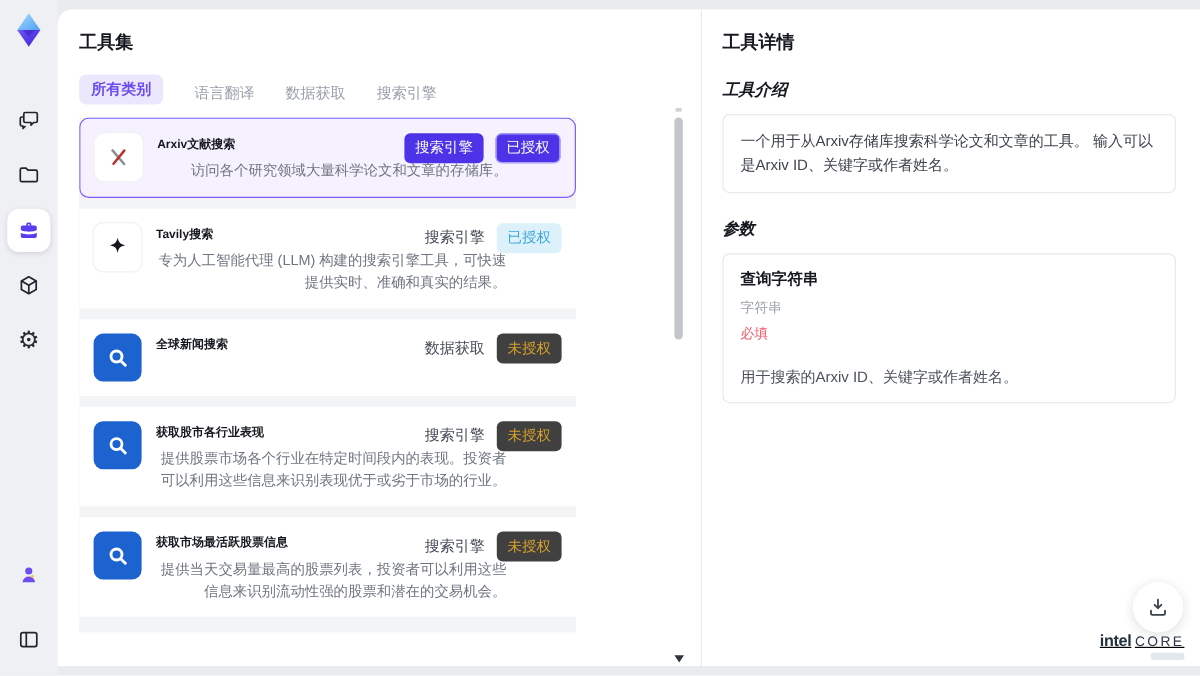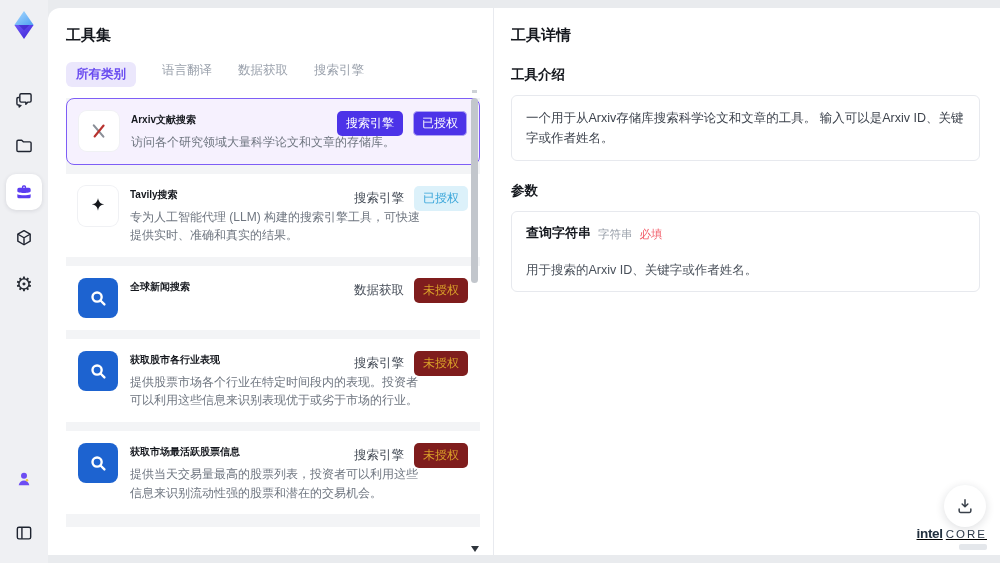--- a/index.html
+++ b/index.html
@@ -16,56 +16,56 @@
   .rail-btn.first { margin-top:42px; }
   .rail-btn + .rail-btn { margin-top:10px; }
   .rail-btn.active { background:#ffffff; box-shadow:0 1px 4px rgba(30,30,60,.12); }
   .rail-gear { font-size:20px; line-height:1; color:#272c34; }
   .rail-bottom { margin-top:auto; display:flex; flex-direction:column; align-items:center; gap:8px; }
 
   
   .content { flex:1; margin:8px 0; background:#ffffff; border-radius:12px 0 0 0; display:flex; overflow:hidden; }
 
   
-  .list-pane { width:446px; flex-shrink:0; border-right:1px solid #e8eaef; position:relative; padding:18px 0 0 18px; }
+  .list-pane { width:537px; flex-shrink:0; border-right:1px solid #e8eaef; position:relative; padding:18px 0 0 18px; }
   .pane-title { font-size:15px; font-weight:700; color:#15181e; }
-  .tabs { display:flex; align-items:flex-start; gap:26px; margin:17px 0 11px; font-size:12.5px; }
+  .tabs { display:flex; align-items:flex-end; gap:26px; margin:17px 0 11px; font-size:12.5px; }
   .tab { color:#9aa1ac; cursor:pointer; white-space:nowrap; }
   .tab.active { background:#ebe7fc; color:#6a4cf0; padding:4px 10px; border-radius:6px; font-weight:600; }
 
   .cards { width:414px; height:429px; overflow:hidden; background:#f3f4f6; }
   .card { position:relative; background:#ffffff; padding:12px; display:flex; gap:12px; margin-bottom:9px; cursor:pointer; }
   .card.selected { border:1.5px solid #7e5ef6; background:#f6f1fe; border-radius:8px; }
   .tool-icon { width:40px; height:40px; border-radius:8px; flex-shrink:0; display:flex; align-items:center; justify-content:center; background:#ffffff; box-shadow:0 0 0 1px #f0f1f4; }
   .tool-icon.blue { background:#1d63d0; box-shadow:none; }
   .tool-icon svg { width:22px; height:22px; }
   .card-text { width:292px; }
   .card-name { font-size:10px; font-weight:700; color:#15181e; margin:2px 0 6px; }
-  .card-desc { font-size:12px; line-height:1.55; color:#6f7680; }
+  .card-desc { font-size:12px; line-height:1.55; color:#6f7680;text-align:right; }
   .badges { position:absolute; top:12px; right:12px; display:flex; gap:10px; align-items:center; }
   .cat-solid, .status-solid { background:#4c33e8; color:#fff; font-size:12px; padding:4px 9px; border-radius:5px; }
   .status-solid { box-shadow:0 0 0 1px rgba(255,255,255,.55) inset; }
   .cat-text { font-size:12.5px; color:#454c57; }
   .pill { font-size:12px; padding:4px 9px; border-radius:5px; }
   .pill.blue { background:#dcf1fa; color:#3aa6da; }
-  .pill.amber { background:#7f1d1d; color:#d9a029; }
+  .pill.amber { background:#404040; color:#d9a029; }
 
   
   .vscroll { position:absolute; top:80px; bottom:3px; right:15px; width:7px; }
   .vscroll .dash { position:absolute; top:2px; left:1px; width:5px; height:3px; background:#cdd1d6; }
   .vscroll .thumb { position:absolute; top:10px; left:0; width:7px; height:185px; background:#c2c6cc; border-radius:4px; cursor:pointer; }
   .vscroll .down { position:absolute; bottom:0; left:0; width:0; height:0; border-left:4px solid transparent; border-right:4px solid transparent; border-top:6px solid #2f353d; cursor:pointer; }
 
   
   .detail-pane { flex:1; padding:18px 20px 0 17px; position:relative; background:#fff; }
   .detail-title { font-size:15px; font-weight:700; color:#15181e; }
-  .section-h { font-size:13.5px; font-weight:700; color:#15181e; margin:21px 0 11px; }
+  .section-h { font-size:13.5px; font-weight:700; color:#15181e; margin:21px 0 11px;font-style:italic; }
   .info-box { border:1px solid #e7e9ee; border-radius:6px; padding:12px 14px; background:#fff; }
   .intro-text { font-size:12.5px; color:#3d434d; line-height:1.6; }
-  .param-head { display:flex; align-items:flex-end; gap:7px; }
+  .param-head { display:flex; align-items:flex-start; gap:7px;flex-direction:column; }
   .param-name { font-size:13px; font-weight:700; color:#15181e; }
   .param-type { font-size:11.5px; color:#9aa1ab; }
   .param-req { font-size:11.5px; color:#f25c68; }
   .param-desc { margin-top:20px; font-size:12.5px; color:#4a515b; }
 
   
   .fab { position:absolute; right:14px; bottom:28px; width:42px; height:42px; border-radius:50%; background:#fff; box-shadow:0 2px 10px rgba(20,25,40,.14); display:flex; align-items:center; justify-content:center; cursor:pointer; }
   .fab svg { width:20px; height:20px; }
   .brand { position:absolute; right:13px; bottom:5px; text-align:right; line-height:1.1; }
   .brand-row { display:flex; align-items:baseline; gap:3px; justify-content:flex-end;text-decoration:underline; }

